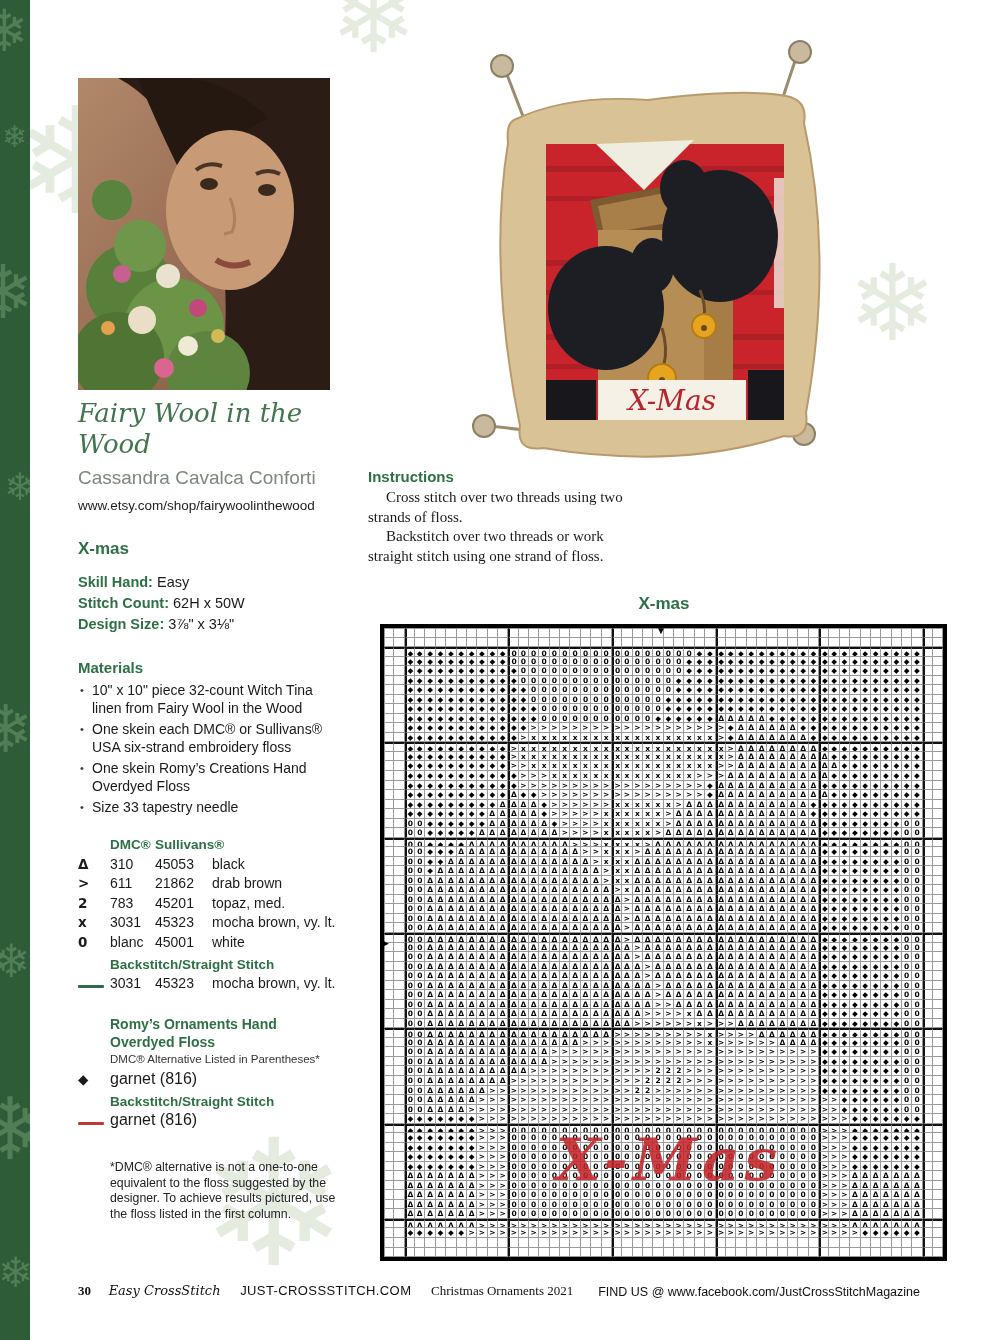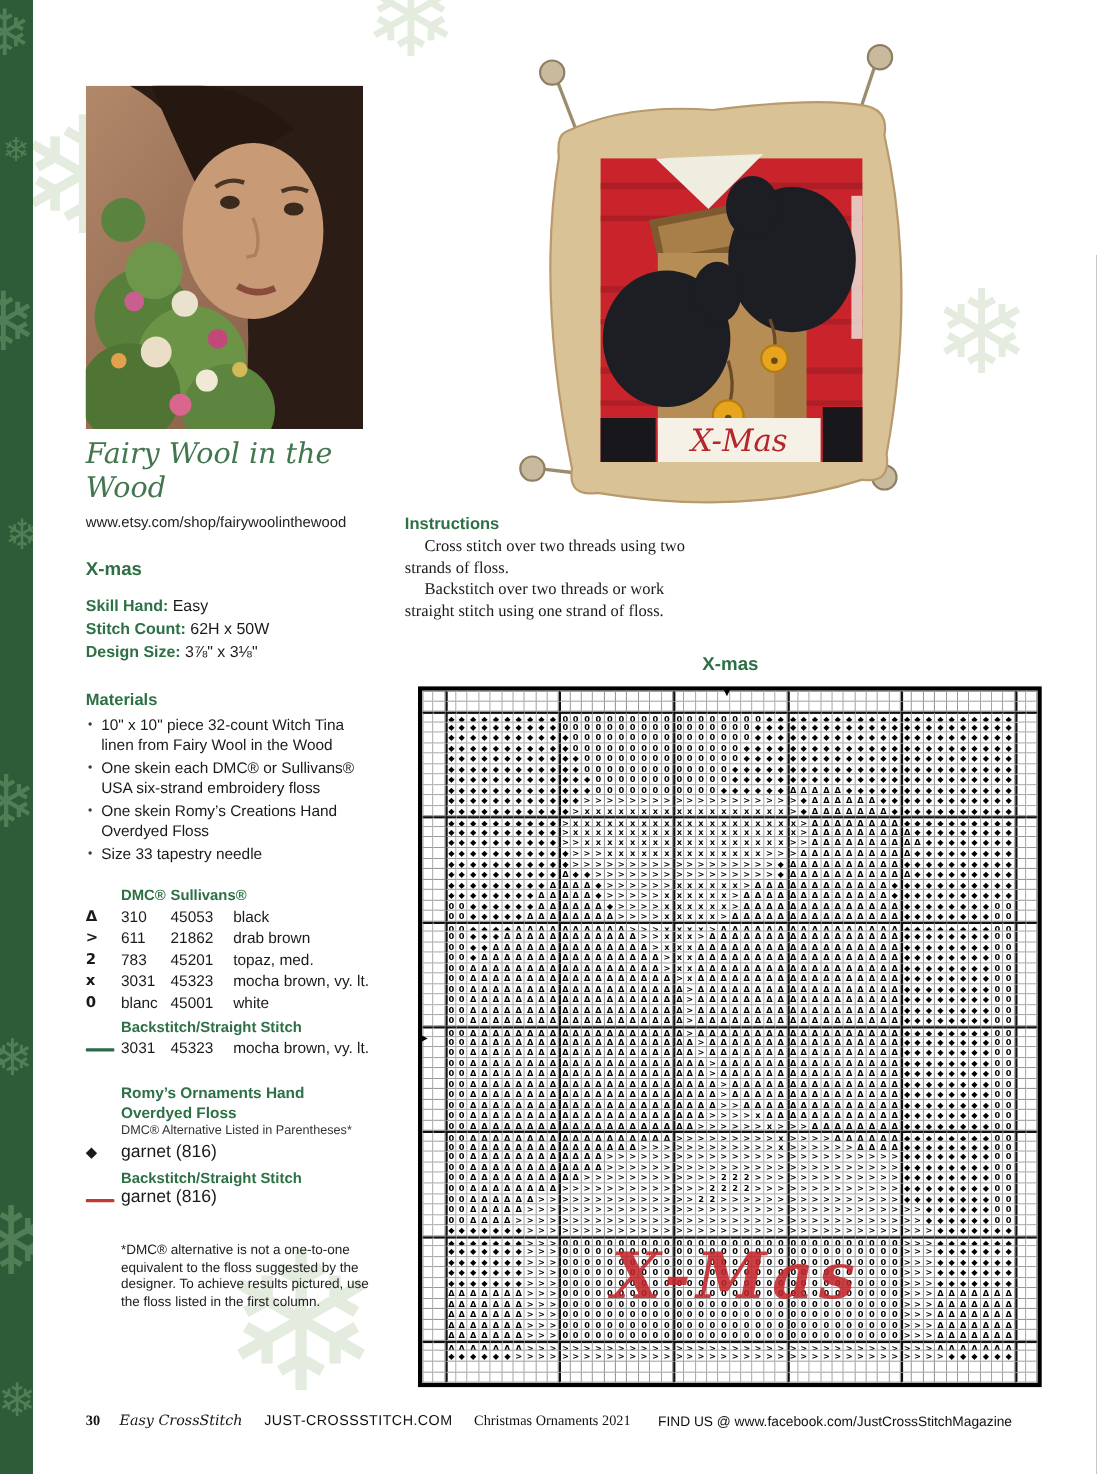--- a/index.html
+++ b/index.html
@@ -128,20 +128,21 @@
         <circle cx="120" cy="230" r="9" fill="#c2487a"></circle>
         <circle cx="86" cy="290" r="10" fill="#d8668f"></circle>
         <circle cx="30" cy="250" r="7" fill="#e3a14e"></circle>
         <circle cx="140" cy="258" r="7" fill="#d3b957"></circle>
       </g>
     </svg>
   </div>
 
   <div class="leftcol">
     <h1 class="designer-title">Fairy Wool in the Wood</h1>
+    <div class="author">Cassandra Cavalca Conforti</div>
     <div class="url">www.etsy.com/shop/fairywoolinthewood</div>
 
     <h2 class="xmas-head">X-mas</h2>
 
     <div class="info-line">
       <span class="info-label">Skill Hand:</span>
       <span>Easy</span>
     </div>
     <div class="info-line">
       <span class="info-label">Stitch Count:</span>

